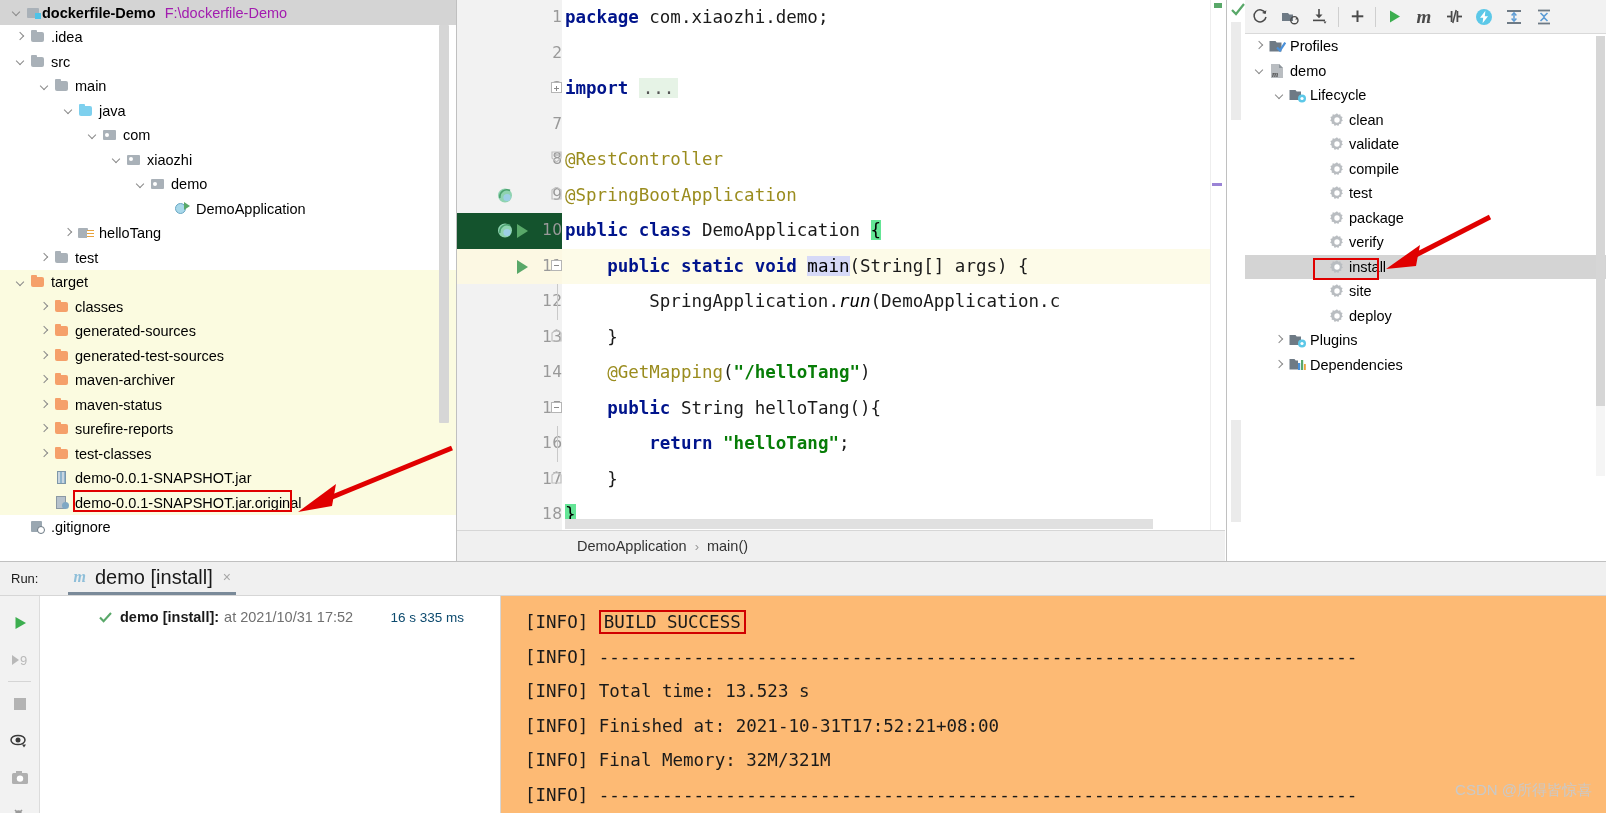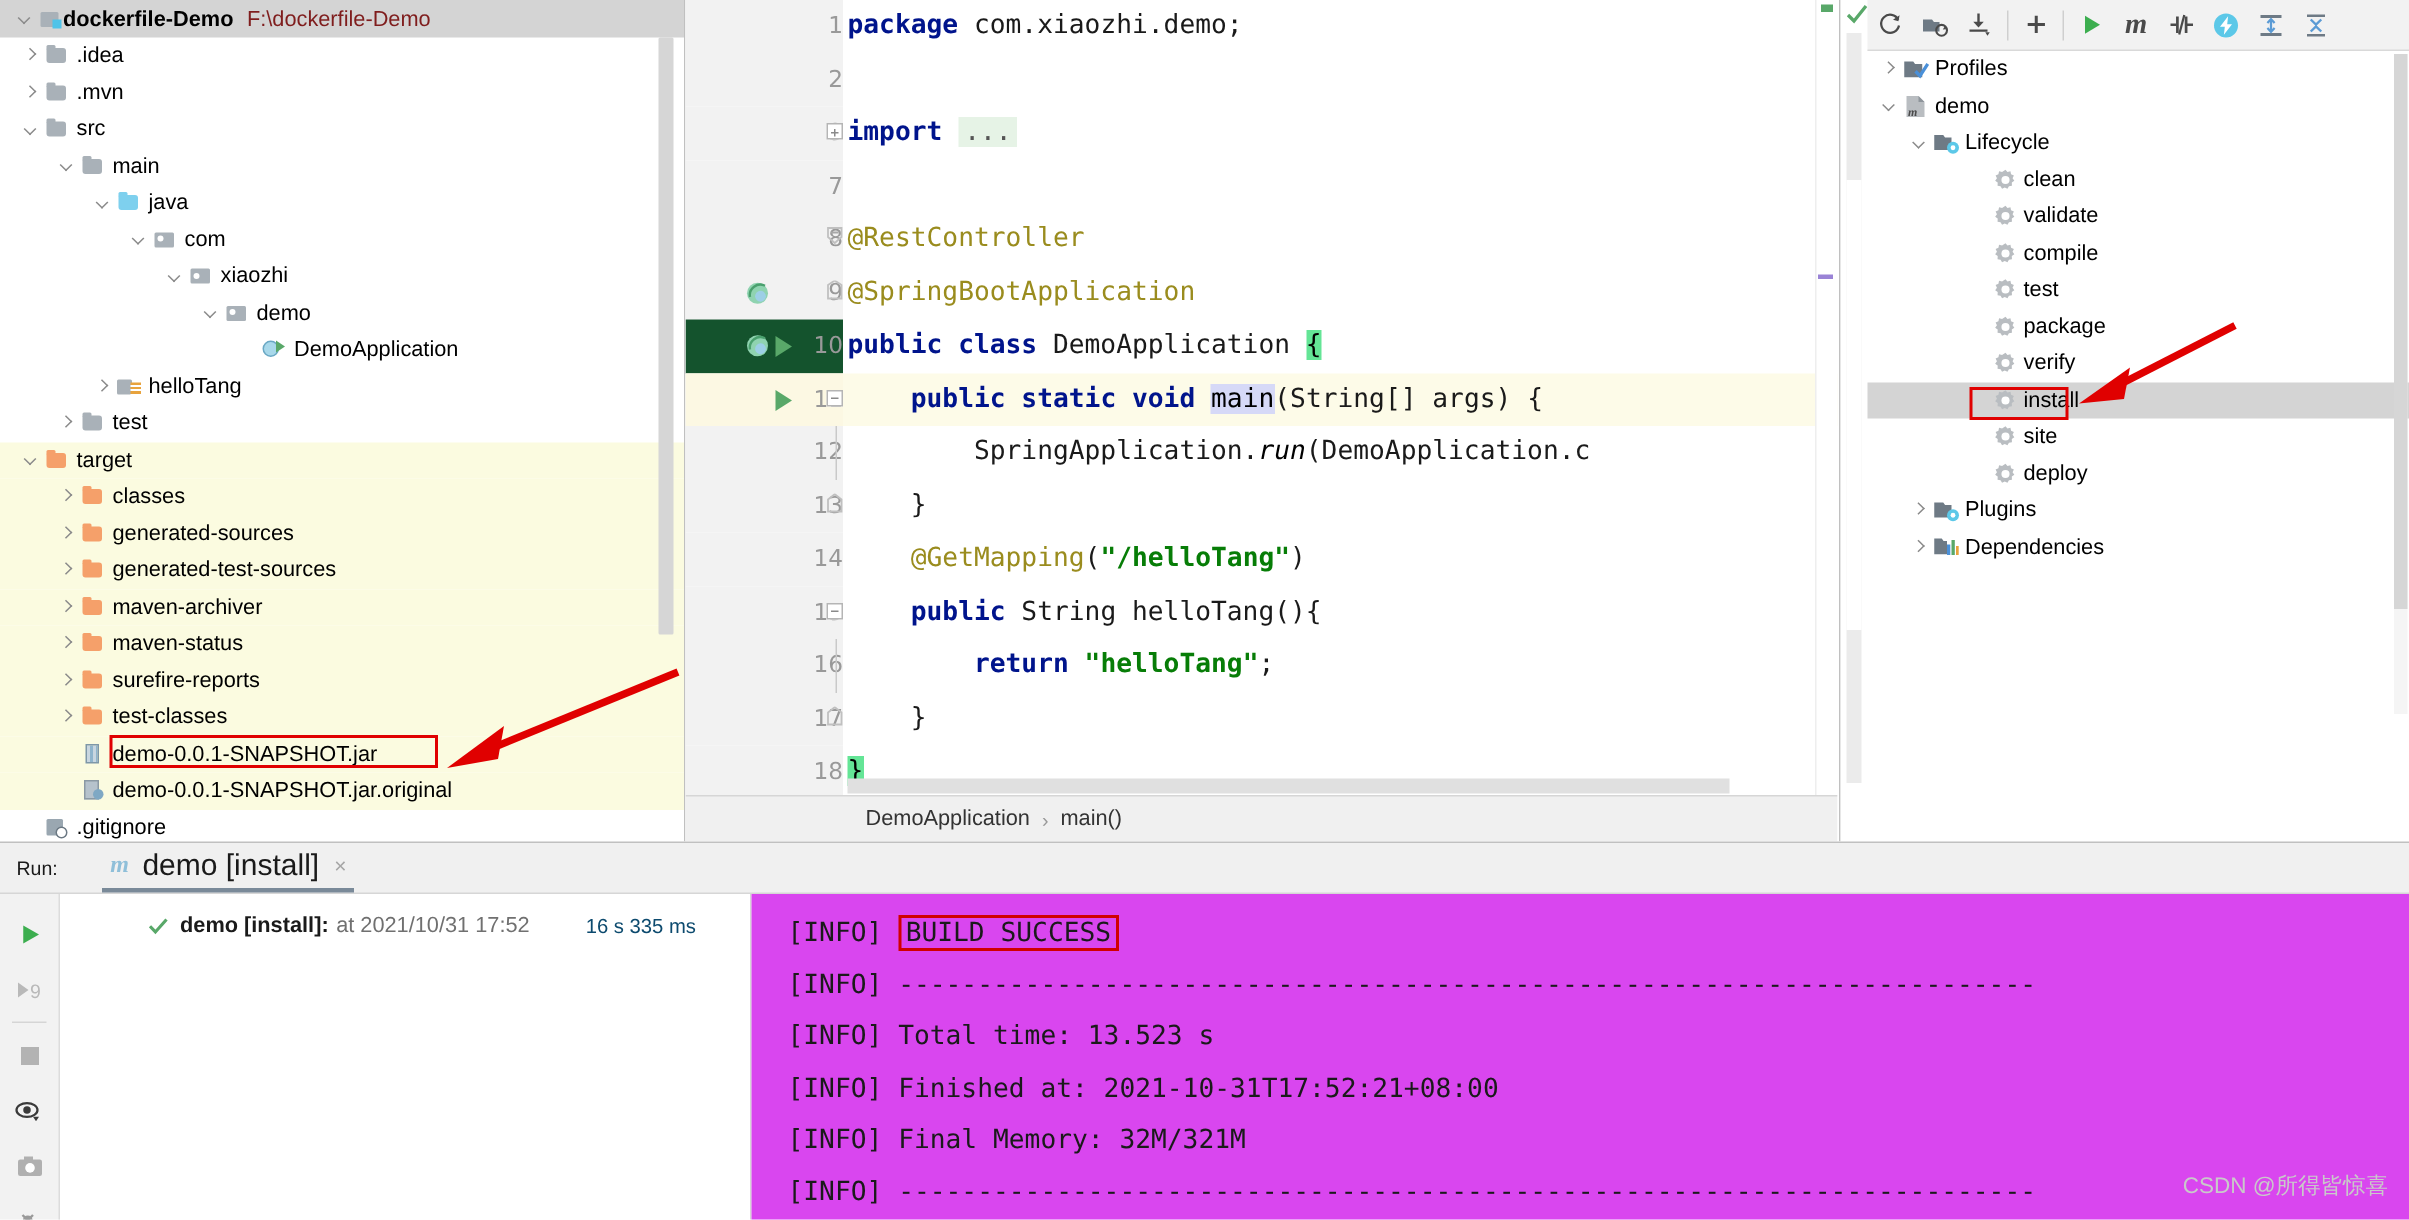--- a/index.html
+++ b/index.html
@@ -11,21 +11,21 @@
   }
   .app{position:relative;width:1606px;height:813px;}
 
   
   .top{position:absolute;left:0;top:0;width:1354px;height:561px;}
 
   
   .proj{position:absolute;left:0;top:0;width:456px;height:561px;background:#fff;border-right:1px solid #c0c0c0;overflow:hidden;}
   .proj-header{height:25px;background:#d4d4d4;display:flex;align-items:center;padding-left:22px;box-sizing:border-box;}
   .proj-header .title{font-weight:bold;font-size:14.5px;color:#000;}
-  .proj-header .path{color:#7f1d1d;font-size:14.5px;margin-left:9px;text-align:right;}
+  .proj-header .path{color:#a21caf;font-size:14.5px;margin-left:9px;text-align:right;}
   .tree{position:relative;}
   .trow{height:24.5px;display:flex;align-items:center;white-space:nowrap;font-size:14.5px;position:relative;}
   .trow .lbl{margin-left:5px;}
   .arrow{width:13px;height:13px;flex:0 0 13px;position:relative;}
   .arrow.collapsed::before{content:"";position:absolute;left:3px;top:2.5px;width:5px;height:5px;border-right:1.6px solid #8a8a8a;border-bottom:1.6px solid #8a8a8a;transform:rotate(-45deg);}
   .arrow.expanded::before{content:"";position:absolute;left:2.5px;top:3px;width:5px;height:5px;border-right:1.6px solid #8a8a8a;border-bottom:1.6px solid #8a8a8a;transform:rotate(45deg);}
   .arrow.none::before{content:none;}
   .fico{width:16px;height:14px;flex:0 0 16px;position:relative;margin-left:3px;}
   
   .fico.folder::before{content:"";position:absolute;left:1px;top:2px;width:13px;height:10px;background:#a9b1b8;border-radius:1px 2px 2px 2px;}
@@ -124,21 +124,21 @@
   .run-body{position:absolute;left:0;top:34px;right:0;bottom:0;display:flex;}
   .run-side{width:40px;background:#f2f2f2;border-right:1px solid #dcdcdc;padding-top:8px;box-sizing:border-box;}
   .rs-btn{height:37px;display:flex;align-items:center;justify-content:center;position:relative;}
   .rs-divider{height:1px;background:#d5d5d5;margin:3px 8px;}
   .run-tree{width:460px;background:#fff;border-right:1px solid #d6d6d6;position:relative;}
   .rt-row{display:flex;align-items:center;height:26px;margin-top:8px;padding-left:58px;box-sizing:border-box;font-size:14.5px;position:relative;}
   .rt-check{width:15px;height:15px;position:relative;margin-right:7px;}
   .rt-name{font-weight:bold;color:#1a1a1a;}
   .rt-at{color:#707070;margin-left:5px;}
   .rt-dur{position:absolute;right:36px;color:#0c4a6e;font-size:13.5px;}
-  .run-console{flex:1;background:#d946ef;position:relative;overflow:hidden;padding-top:9px;box-sizing:border-box;}
+  .run-console{flex:1;background:#fdba74;position:relative;overflow:hidden;padding-top:9px;box-sizing:border-box;}
   .cline{height:34.5px;line-height:34.5px;white-space:pre;font-family:"DejaVu Sans Mono","Liberation Mono",monospace;font-size:17.5px;color:#1a1a1a;padding-left:24px;}
   .boxed{border:2px solid #d00000;padding:0 3px;}
 
   
   .redbox{position:absolute;border:2px solid #e00000;box-sizing:border-box;pointer-events:none;}
   .arrow-svg{position:absolute;pointer-events:none;}
   .watermark{position:absolute;right:14px;bottom:14px;color:#c9c9c9;font-size:15px;font-family:"Liberation Sans",sans-serif;}
 </style>
 </head>
 <body>
@@ -152,25 +152,20 @@
         <div class="arrow expanded" style="margin-left:-12px;"></div>
         <span class="fico proot"></span>
         <span class="title">dockerfile-Demo</span>
         <span class="path">F:\dockerfile-Demo</span>
       </div>
       <div class="tree" id="proj-tree">
           <div class="trow">
             <span class="arrow collapsed" style="margin-left: 14px;"></span>
             <span class="fico folder"></span>
             <span class="lbl">.idea</span>
-          </div>
-          <div class="trow">
-            <span class="arrow collapsed" style="margin-left: 14px;"></span>
-            <span class="fico folder"></span>
-            <span class="lbl">.mvn</span>
           </div>
           <div class="trow">
             <span class="arrow expanded" style="margin-left: 14px;"></span>
             <span class="fico folder"></span>
             <span class="lbl">src</span>
           </div>
           <div class="trow">
             <span class="arrow expanded" style="margin-left: 38px;"></span>
             <span class="fico folder"></span>
             <span class="lbl">main</span>

